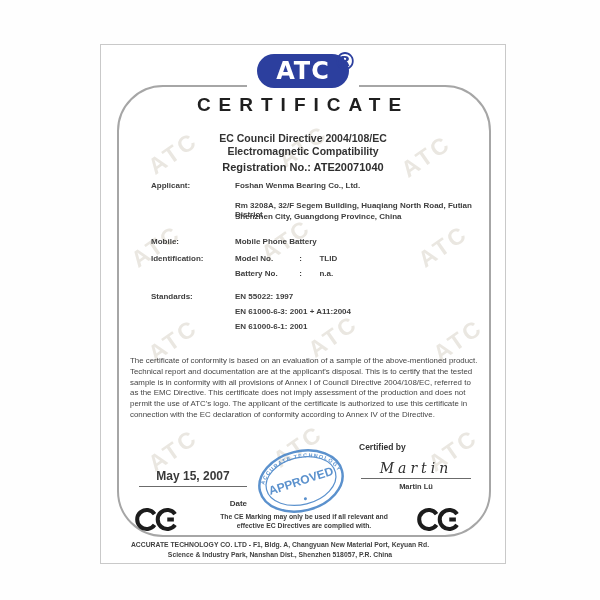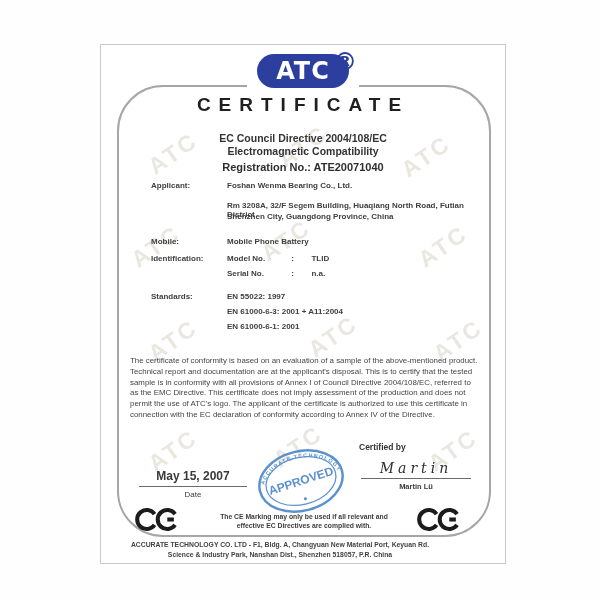--- a/index.html
+++ b/index.html
@@ -28,40 +28,40 @@
 
   .ctr { position:absolute; left:0; width:100%; text-align:center; z-index:2; color:#2b2b2b; }
   .title { top:49px; font-size:19px; font-weight:bold; letter-spacing:8px; color:#1f1f1f; }
   .subtitle { top:75px; font-size:9.5px; font-weight:bold; color:#3a3a3a; }
   .directive { top:87px; font-size:10.5px; font-weight:bold; color:#333; }
   .compat { top:100px; font-size:10.5px; font-weight:bold; color:#333; }
   .regno { top:116px; font-size:11px; font-weight:bold; color:#2e2e2e; }
 
   .row { position:absolute; z-index:2; font-size:8px; font-weight:bold; color:#3e3e3e; }
   .lbl { position:absolute; left:50px; width:72px; }
-  .val { position:absolute; left:126px; width:255px; }
+  .val { position:absolute; left:134px; width:255px; }
   .id-grid span.c1 { display:inline-block; width:62px; }
   .id-grid span.c2 { display:inline-block; width:18px; }
   .std-line { display:block; margin-bottom:6px; }
 
   .bodytext { position:absolute; left:29px; top:311px; width:348px; z-index:2;
     font-size:7.9px; line-height:1.36; color:#454545; font-weight:500; text-align:left; }
 
   .certby { position:absolute; left:258px; top:397px; width:112px; 
     font-size:8.5px; font-weight:bold; color:#333; z-index:2; }
   .sigblock { position:absolute; left:260px; top:415px; width:110px; text-align:center; z-index:2; }
   .signame { font-family:"DejaVu Serif",serif; font-style:italic; font-size:14px;
     letter-spacing:4px; color:#2e2e2e; border-bottom:1.5px solid #6b6b6b; padding:0 4px 2px 4px;
     display:block; }
   .signer { font-size:7.5px; font-weight:bold; color:#3a3a3a; margin-top:3px; }
 
   .dateblock { position:absolute; left:38px; top:424px; width:108px; text-align:center; z-index:2; }
   .dateval { font-size:12px; font-weight:bold; color:#3a3a3a;
     border-bottom:1.5px solid #6b6b6b; padding-bottom:3px; display:block; }
-  .datelbl { font-size:8px; font-weight:normal; color:#3a3a3a; margin-top:3px; }
+  .datelbl { font-size:8px; font-weight:bold; color:#3a3a3a; margin-top:12px;text-align:right; }
 
   .stamp { position:absolute; left:152px; top:400px; width:96px; height:72px;
     transform:rotate(-14deg); z-index:2; opacity:0.9; }
 
   .ce { position:absolute; z-index:2; }
   .ce svg { display:block; }
   .ce-left { left:34px; top:461px; }
   .ce-right { left:316px; top:461px; }
   .cenote { position:absolute; left:118px; top:467px; width:170px; text-align:center;
     font-size:6.8px; font-weight:bold; color:#3c3c3c; line-height:1.35; z-index:2; }
@@ -123,21 +123,21 @@
     <div class="row" style="top:209px;">
       <span class="lbl">Identification:</span>
       <span class="val id-grid">
         <span class="c1">Model No.</span>
         <span class="c2">:</span>
         <span>TLID</span>
       </span>
     </div>
     <div class="row" style="top:224px;">
       <span class="val id-grid">
-        <span class="c1">Serial No.</span>
+        <span class="c1">Battery No.</span>
         <span class="c2">:</span>
         <span>n.a.</span>
       </span>
     </div>
 
     <div class="row" style="top:247px;">
       <span class="lbl">Standards:</span>
       <span class="val">
         <span class="std-line">EN 55022: 1997</span>
         <span class="std-line">EN 61000-6-3: 2001 + A11:2004</span>

